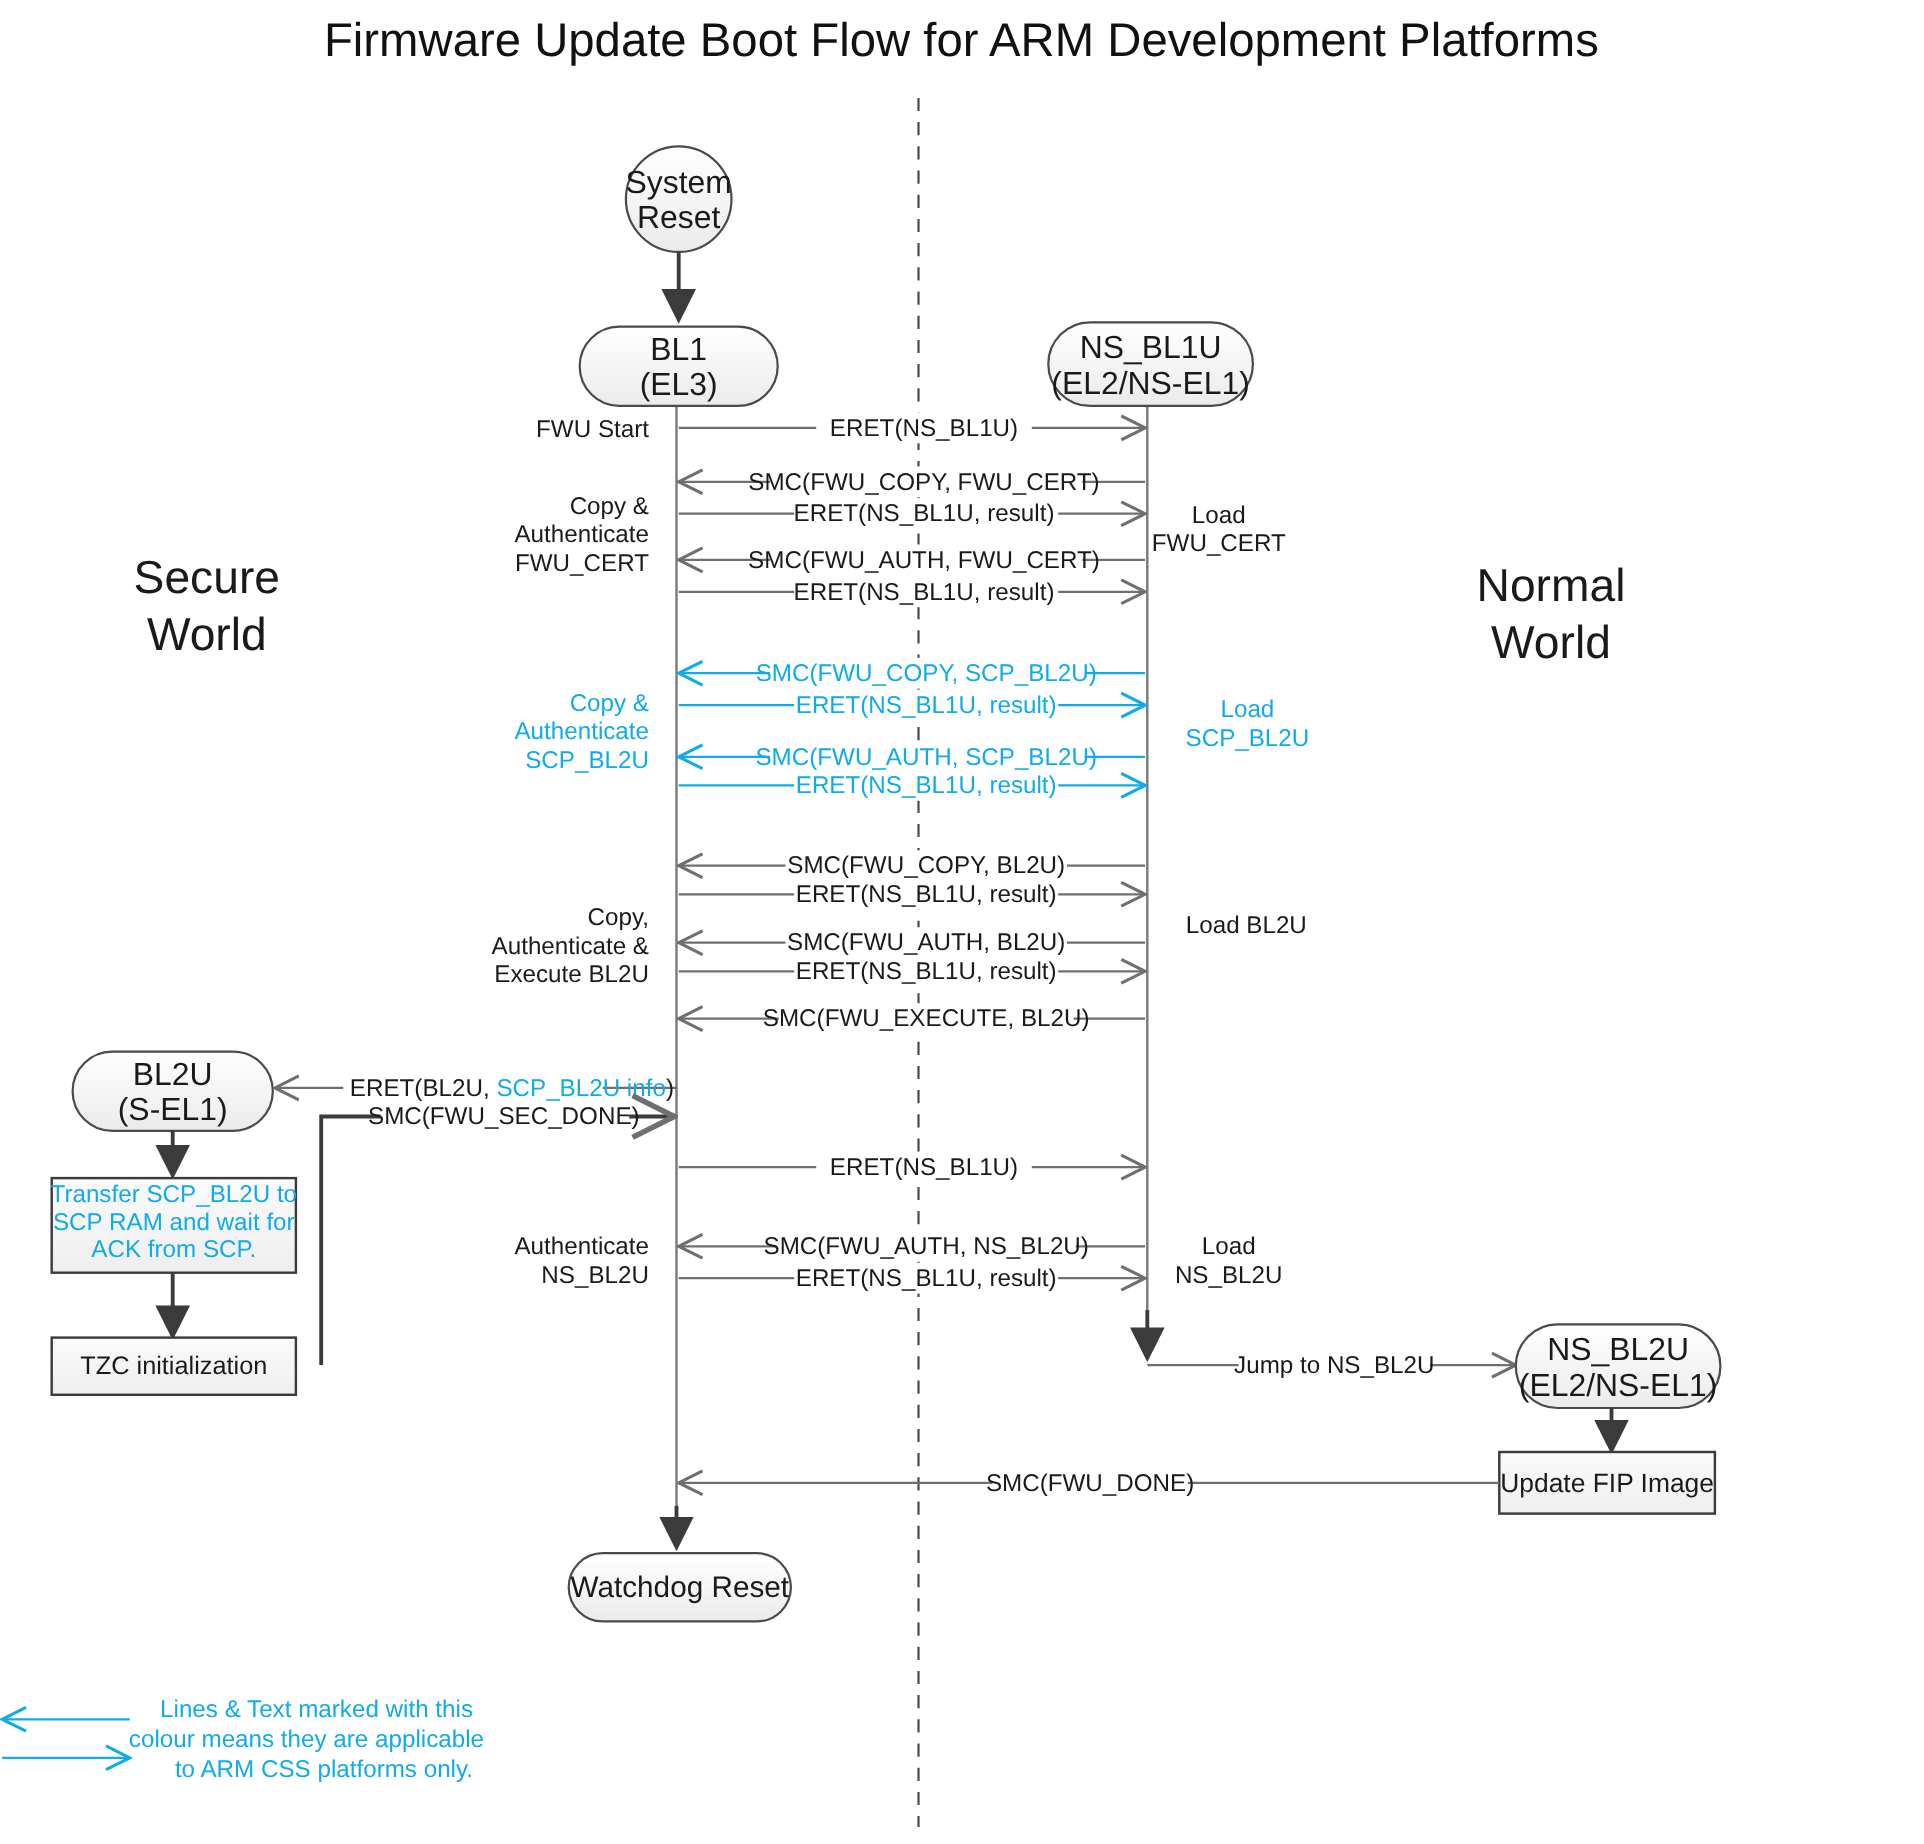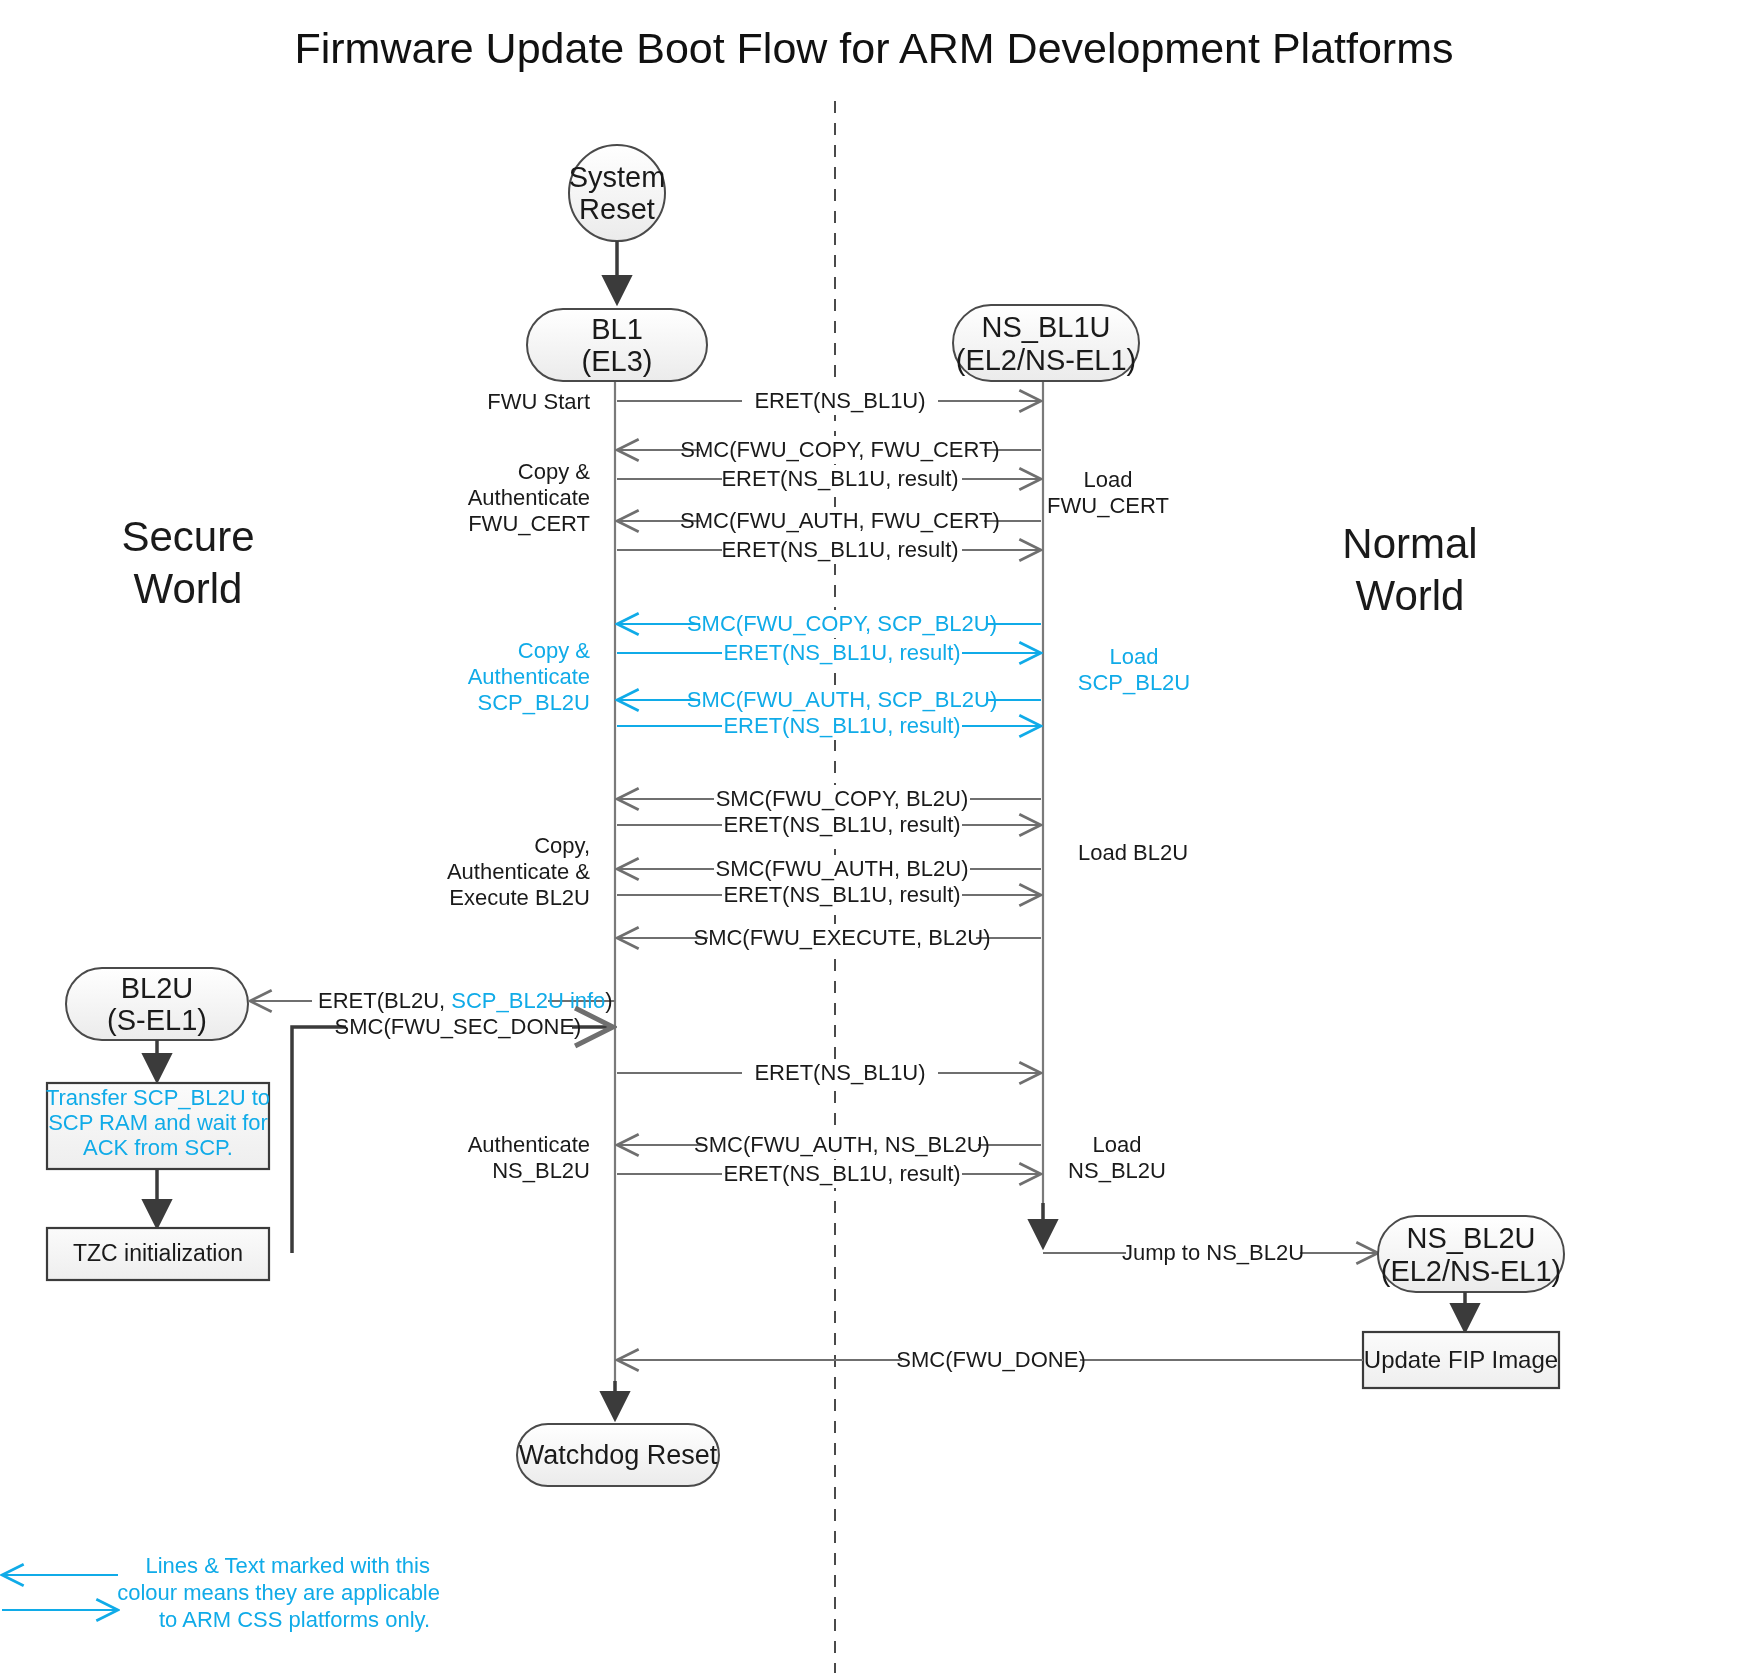--- a/index.html
+++ b/index.html
@@ -11,21 +11,21 @@
     width: 1749px;
     height: 1676px;
     font-family: "Liberation Sans", sans-serif;
     color: #000000;
     overflow: hidden;
     position: relative;
   }
   #diagram-root {
     position: absolute;
     left: 0;
-    top: 13px;
+    top: 1px;
     width: 1749px;
     height: 1196px;
   }
   svg#flow {
     display: block;
     width: 1749px;
     height: 1676px;
   }
   .diag-title {
     font-size: 43px;

